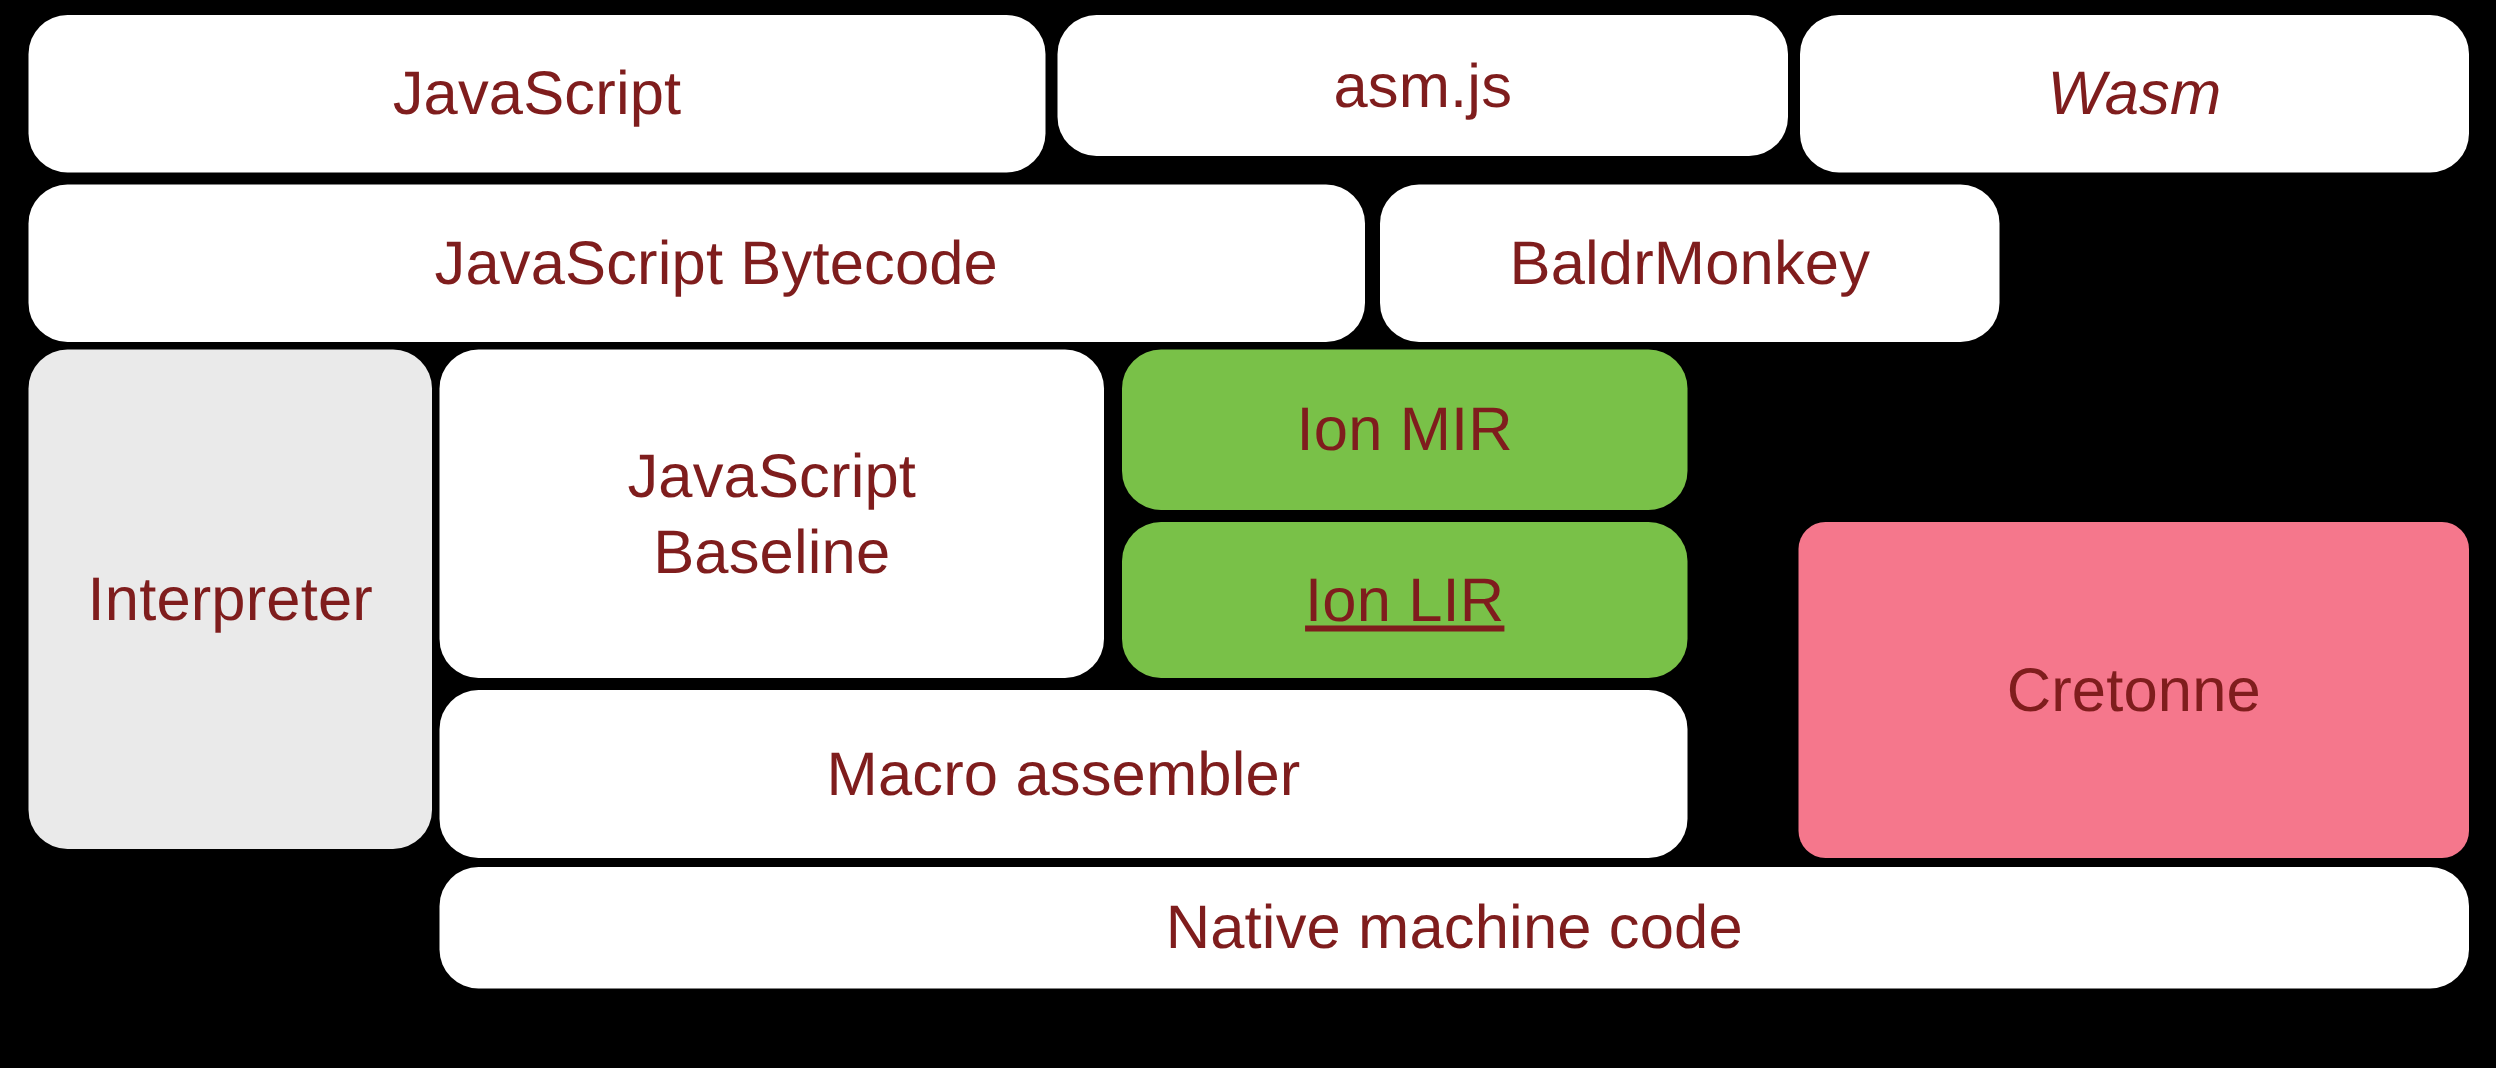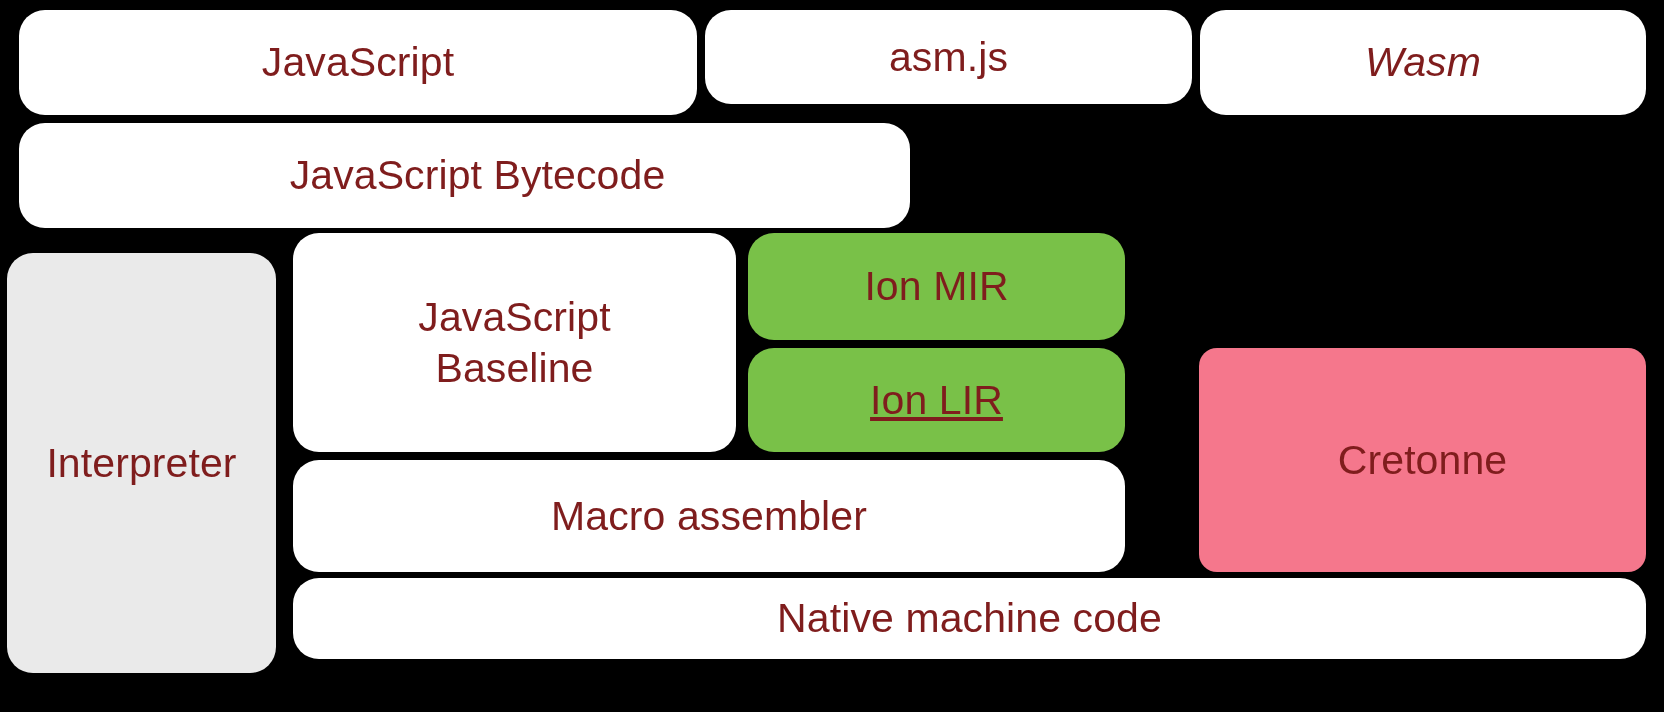--- a/index.html
+++ b/index.html
@@ -40,21 +40,22 @@
   .fill-pink    { background: #F5778C; }
 </style>
 </head>
 <body>
 
 <div id="diagram" style="background: rgb(0, 0, 0);">
     <div class="node fill-white" style="left: 19px; top: 10px; width: 678px; height: 105px;">JavaScript</div>
     <div class="node fill-white" style="left: 705px; top: 10px; width: 487px; height: 94px;">asm.js</div>
     <div class="node fill-white" style="left: 1200px; top: 10px; width: 446px; height: 105px; font-style: italic;">Wasm</div>
     <div class="node fill-white" style="left: 19px; top: 123px; width: 891px; height: 105px; padding-left: 36px;">JavaScript Bytecode</div>
-    <div class="node fill-gray" style="left: 7px; top: 233px; width: 269px; height: 420px; margin-top: 20px;">Interpreter</div>
+    <div class="node fill-white" style="left: 920px; top: 123px; width: 413px; height: 105px;">BaldrMonkey</div>
+    <div class="node fill-gray" style="left: 19px; top: 233px; width: 269px; height: 333px;">Interpreter</div>
     <div class="node fill-white" style="left: 293px; top: 233px; width: 443px; height: 219px;">JavaScript
 Baseline</div>
     <div class="node fill-green" style="left: 748px; top: 233px; width: 377px; height: 107px;">Ion MIR</div>
     <div class="node fill-green" style="left: 748px; top: 348px; width: 377px; height: 104px; text-decoration: underline;">Ion LIR</div>
     <div class="node fill-pink" style="left: 1199px; top: 348px; width: 447px; height: 224px; border-radius: 18px;">Cretonne</div>
     <div class="node fill-white" style="left: 293px; top: 460px; width: 832px; height: 112px;">Macro assembler</div>
     <div class="node fill-white" style="left: 293px; top: 578px; width: 1353px; height: 81px;">Native machine code</div>
   </div>
 
 </body></html>

